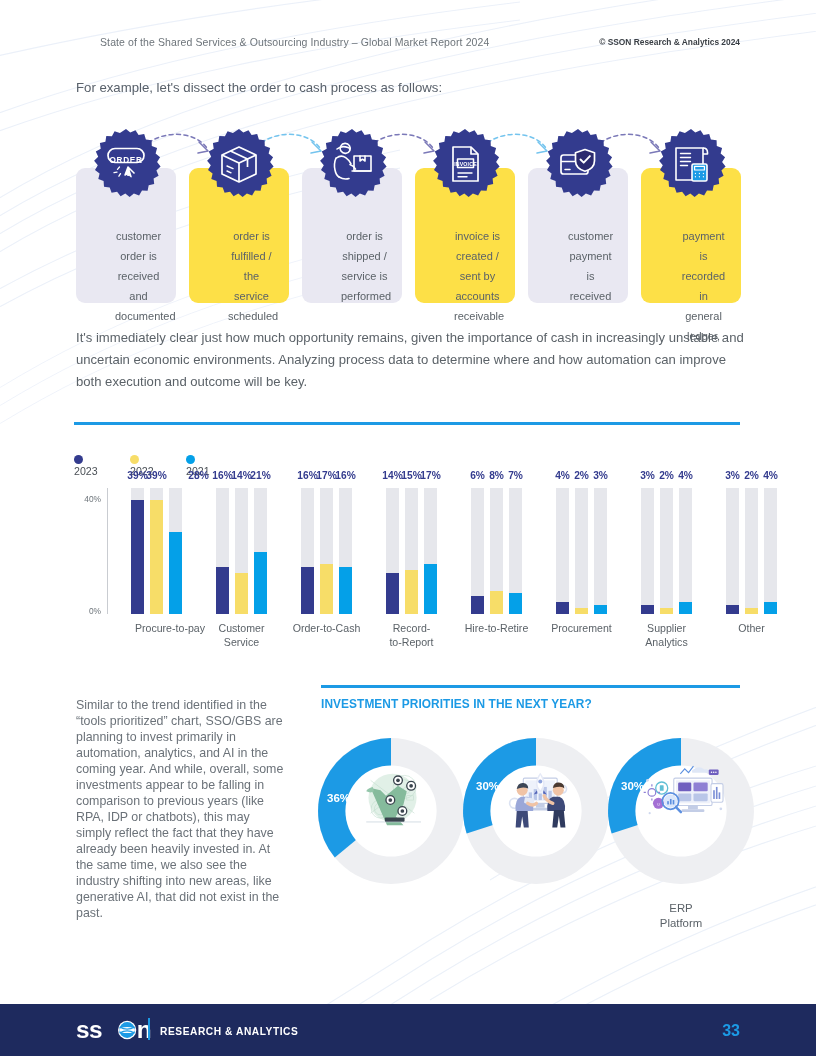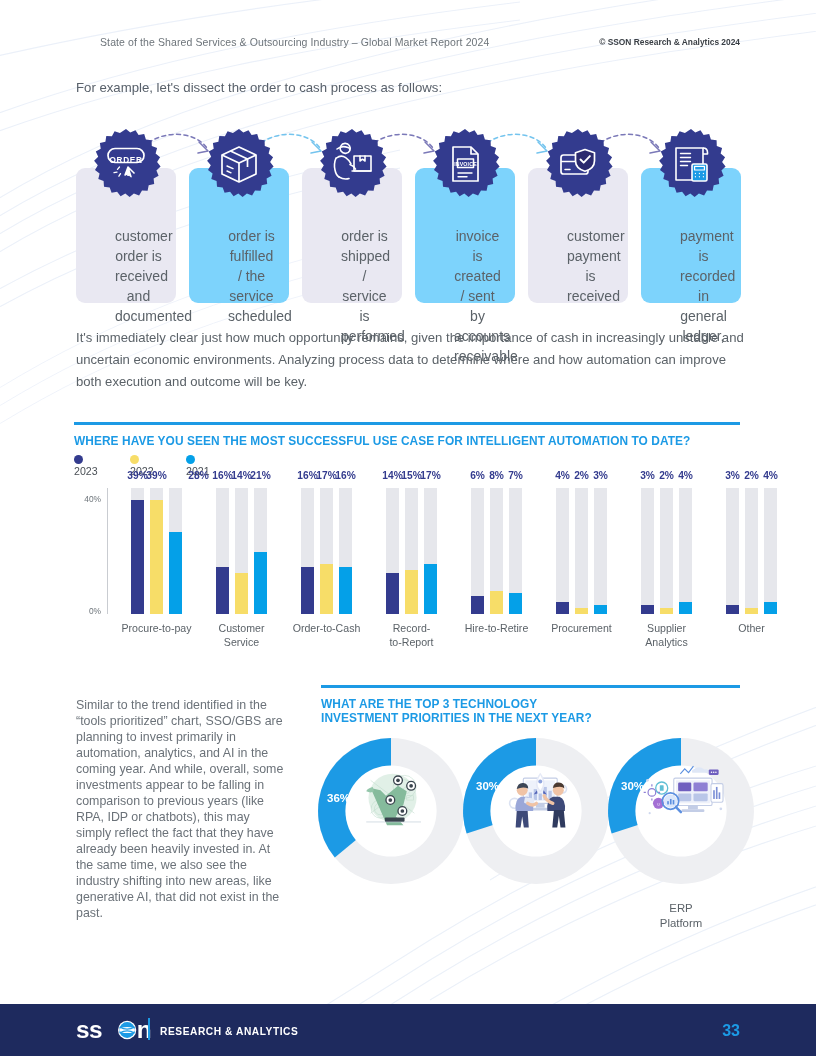--- a/index.html
+++ b/index.html
@@ -18,23 +18,23 @@
   .hdr{position:absolute;top:36px;left:76px;right:76px;height:14px;}
   .hdr-left{position:absolute;left:0;top:0;font-size:10.5px;color:#6d747a;letter-spacing:.01em;white-space:nowrap;margin-left:24px;}
   .hdr-right{position:absolute;right:0;top:1px;font-size:8.4px;color:#3a3f45;font-weight:bold;white-space:nowrap;}
 
   .intro{position:absolute;top:80px;left:76px;font-size:13.2px;color:#58606a;}
 
   
   .flow{position:absolute;top:128px;left:76px;width:664px;height:175px;}
   .step{position:absolute;top:40px;width:100px;height:135px;border-radius:9px;}
   .step.lav{background:#e9e8f2;}
-  .step.blu{background:#7dd3fc;}
+  .step.blu{background:#fde047;}
   .step-txt{position:absolute;left:3px;right:14px;top:58px;text-align:center;
-    font-size:14px;line-height:20px;color:#5b6268;margin-left:36px;}
+    font-size:11px;line-height:20px;color:#5b6268;margin-left:36px;}
   .badge{position:absolute;top:-40px;left:50%;transform:translateX(-50%);
      width:72px;height:72px;}
   .badge svg{display:block;}
   .arrow{position:absolute;top:0;width:78px;height:36px;}
 
   
   .para{position:absolute;top:327px;left:76px;width:672px;
      font-size:13.1px;line-height:22px;color:#5b6268;}
 
   
@@ -251,21 +251,20 @@
           </g>
         </svg>
       </div>
       <div class="step-txt">payment is recorded in general ledger,</div>
     </div>
   </div>
 
   <div class="para">It's immediately clear just how much opportunity remains, given the importance of cash in increasingly unstable and uncertain economic environments. Analyzing process data to determine where and how automation can improve both execution and outcome will be key.</div>
 
   <div class="rule" id="bar-rule"></div>
-  <div class="chart-title" id="bar-title">WHERE HAVE YOU SEEN THE MOST SUCCESSFUL USE CASE FOR INTELLIGENT AUTOMATION TO DATE?</div>
 
   <div class="legend">
     <span class="lg" style="left:0px;">
       <i style="background:#333b8e"></i><span>2023</span>
     </span>
     <span class="lg" style="left:56px;">
       <i style="background:#f7dd68"></i><span>2022</span>
     </span>
     <span class="lg" style="left:112px;">
       <i style="background:#04a0e8"></i><span>2021</span>
@@ -283,21 +282,21 @@
             <div class="fill" style="left: 0px; width: 13px; height: 114px; background: rgb(51, 59, 142);"></div>
           </div>
           <div class="dl" style="left: 31px; width: 23px;">39%</div>
           <div class="track" style="left: 36px; top: 18px; width: 13px; height: 126px;">
             <div class="fill" style="left: 0px; width: 13px; height: 114px; background: rgb(247, 221, 104);"></div>
           </div>
           <div class="dl" style="left: 50px; width: 23px; margin-left: 23px;">28%</div>
           <div class="track" style="left: 55px; top: 18px; width: 13px; height: 126px;">
             <div class="fill" style="left: 0px; width: 13px; height: 82px; background: rgb(4, 160, 232);"></div>
           </div>
-          <div class="cat" style="left: -6px; width: 97px; top: 152px;">
+          <div class="cat" style="left: -6px; width: 97px; top: 152px; text-align: right;">
             <div>Procure-to-pay</div>
           </div>
         </div>
         <div class="grp" style="left: 125px; width: 85px;">
           <div class="dl" style="left: 12px; width: 23px;">16%</div>
           <div class="track" style="left: 17px; top: 18px; width: 13px; height: 126px;">
             <div class="fill" style="left: 0px; width: 13px; height: 47px; background: rgb(51, 59, 142);"></div>
           </div>
           <div class="dl" style="left: 31px; width: 23px;">14%</div>
           <div class="track" style="left: 36px; top: 18px; width: 13px; height: 126px;">
@@ -416,21 +415,20 @@
             <div>Other</div>
           </div>
         </div>
       </div>
   </div>
 
   <div class="ltext">Similar to the trend identified in the “tools prioritized” chart, SSO/GBS are planning to invest primarily in automation, analytics, and AI in the coming year. And while, overall, some investments appear to be falling in comparison to previous years (like RPA, IDP or chatbots), this may simply reflect the fact that they have already been heavily invested in. At the same time, we also see the industry shifting into new areas, like generative AI, that did not exist in the past.</div>
 
   <div class="rule" id="donut-rule"></div>
   <div class="chart-title" id="donut-title">
-    <div>WHAT ARE THE TOP 3 TECHNOLOGY</div>
     <div>INVESTMENT PRIORITIES IN THE NEXT YEAR?</div>
   </div>
   <div id="donuts">
       <div class="donut" style="left: 0px;"><svg viewBox="0 0 200 200" width="152" height="152">
           <circle cx="100" cy="100" r="96" fill="#eeeff2"></circle>
           <path d="M100,100 L100,4 A96,96 0 0,0 26.03,161.19 Z" fill="#1c9ae5"></path>
           <circle cx="100" cy="100" r="60" fill="#ffffff"></circle>
           <g transform="translate(30,28) scale(0.72)">
             <g opacity="0.95">
        <circle cx="100" cy="76" r="44" fill="#cfe6d8" opacity="0.65"></circle>

